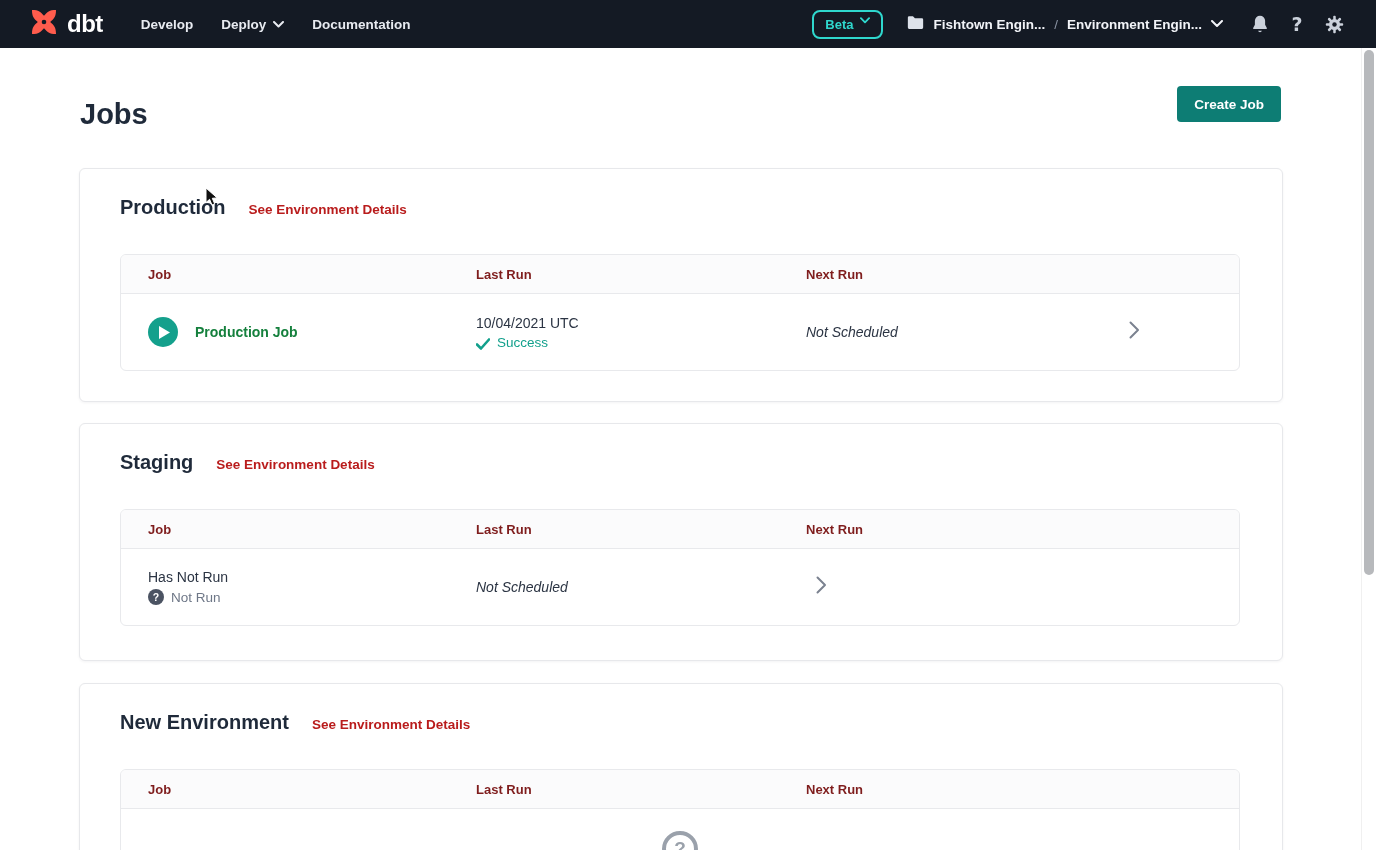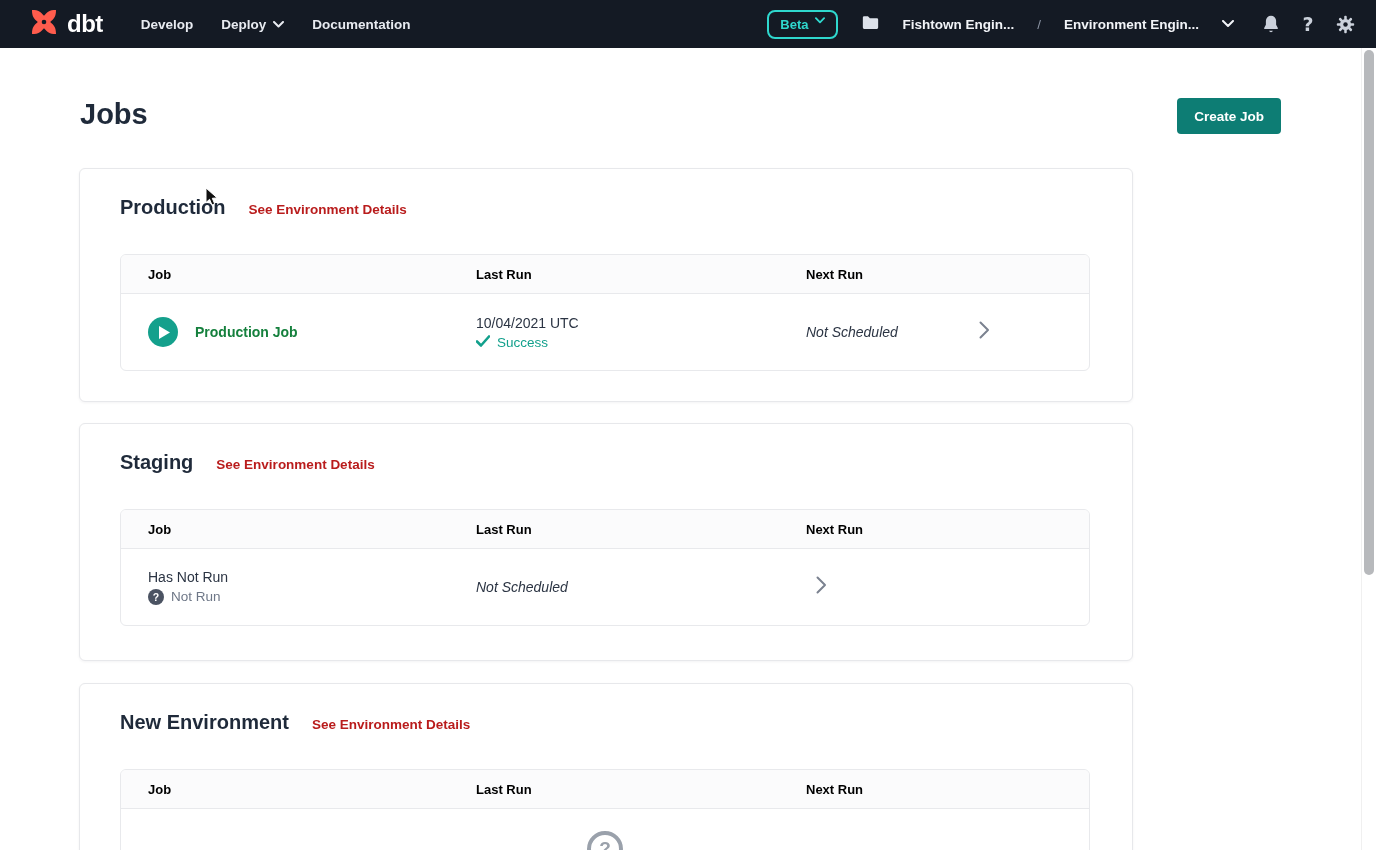--- a/index.html
+++ b/index.html
@@ -6,95 +6,95 @@
   html,body {
     width:1376px; height:850px; overflow:hidden;
     background:#ffffff;
     font-family:"Liberation Sans", sans-serif;
   }
 
   
   .navbar {
     position:fixed; top:0; left:0; width:1376px; height:48px;
     background:#141a24; display:flex; align-items:center;
-    padding:0 20px 0 28px; z-index:50;
+    padding:0 31px 0 28px; z-index:50;
   }
   .logo { display:flex; align-items:center; gap:7px; margin-right:38px; cursor:pointer; }
   .logo-text { color:#ffffff; font-size:24px; font-weight:bold; letter-spacing:-0.5px; }
   .nav-links { display:flex; align-items:flex-end; gap:28px; }
   .nav-link {
     color:#e8ebf1; font-size:13.5px; font-weight:bold; cursor:pointer;
     display:flex; align-items:center; gap:7px;
   }
   .nav-right { margin-left:auto; display:flex; align-items:center; }
   .beta-btn {
     display:flex; gap:7px;
     border:2px solid #2fd8ce; color:#2fd8ce; border-radius:8px;
     padding:5px 11px; font-size:13px; font-weight:bold;
     background:transparent; cursor:pointer; margin-right:24px;
   }
-  .crumb { display:flex; align-items:center; gap:23px; margin-right:26px; }
+  .crumb { display:flex; align-items:center; gap:9px; margin-right:26px; }
   .crumb-txt { color:#f2f4f8; font-size:13.5px; font-weight:bold; white-space:nowrap; cursor:pointer; }
   .crumb-sep { color:#8a93a2; font-size:13.5px; }
   .nav-icons { display:flex; align-items:center; gap:15px; }
   .nav-icon { width:22px; height:22px; display:flex; align-items:center; justify-content:center; cursor:pointer; }
   .q-glyph { color:#cbd1db; font-size:19px; font-weight:bold; font-family:"DejaVu Sans", sans-serif; }
 
   
   .main { position:absolute; top:48px; left:0; width:1376px; height:802px; background:#fff; }
   .page-title {
     position:absolute; left:80px; top:50px;
     font-size:29px; font-weight:bold; color:#1f2a3a;
   }
   .create-job {
-    position:absolute; right:95px; top:50px; height:36px;
+    position:absolute; right:95px; top:38px; height:36px;
     background:#0d7d74; color:#ffffff; border:none; border-radius:4px;
     font-family:"Liberation Sans", sans-serif;
     font-size:13.5px; font-weight:bold; padding:0 17px; cursor:pointer;
   }
 
   
   .cursor { position:absolute; left:205px; top:139px; z-index:60; pointer-events:none; }
 
   
   .card {
-    position:absolute; left:79px; width:1054px;
+    position:absolute; left:79px; width:1204px;
     background:#fff; border:1px solid #e7e8eb; border-radius:6px;
     box-shadow:0 1px 3px rgba(20,26,36,0.05);
   }
   #card-production { top:120px; height:234px; }
   #card-staging    { top:375px; height:238px; }
   #card-new        { top:635px; height:300px; }
   .card-inner { padding:26px 42px 0 40px; }
   .env-head { display:flex; align-items:baseline; gap:23px; }
   .env-name { font-size:20px; font-weight:bold; color:#1f2a3a; line-height:25px; }
   .env-link { font-size:13.5px; font-weight:bold; color:#b91c1c; cursor:pointer; }
 
   .env-table {
     margin-top:34px; border:1px solid #e8e9ec; border-radius:6px; overflow:hidden;
     background:#fff;
   }
   .t-head {
     display:grid; grid-template-columns:328px 330px 1fr 120px;
     padding-left:27px; height:39px; align-items:center;
     background:#fbfbfc; border-bottom:1px solid #e8e9ec;
   }
-  .th { font-size:13px; font-weight:bold; color:#000000; }
+  .th { font-size:13px; font-weight:bold; color:#7f1d1d; }
   .t-row {
     display:grid; grid-template-columns:328px 330px 1fr 120px;
     padding-left:27px; height:76px; align-items:center; cursor:pointer;
   }
   .job-cell { display:flex; align-items:center; gap:17px; }
   .play-btn {
     width:30px; height:30px; border-radius:50%; background:#14a08c;
     display:flex; align-items:center; justify-content:center; flex:0 0 30px; cursor:pointer;
   }
   .job-name { font-size:14px; font-weight:bold; color:#15803d; }
   .lr-line1 { font-size:14px; color:#2b3443; margin-bottom:4px; }
-  .lr-status { display:flex; align-items:flex-start; gap:7px; font-size:13.5px; }
+  .lr-status { display:flex; align-items:flex-end; gap:7px; font-size:13.5px; }
   .lr-status.success { color:#12a08c; }
   .lr-status.notrun  { color:#6e7787; }
   .q-badge {
     width:16px; height:16px; border-radius:50%; background:#4b5362;
     color:#fff; font-size:10.5px; font-weight:bold;
     display:flex; align-items:center; justify-content:center;
   }
   .next-run { font-size:14px; color:#2b3443;font-style:italic; }
   .chev-cell { padding-left:10px; }
 

